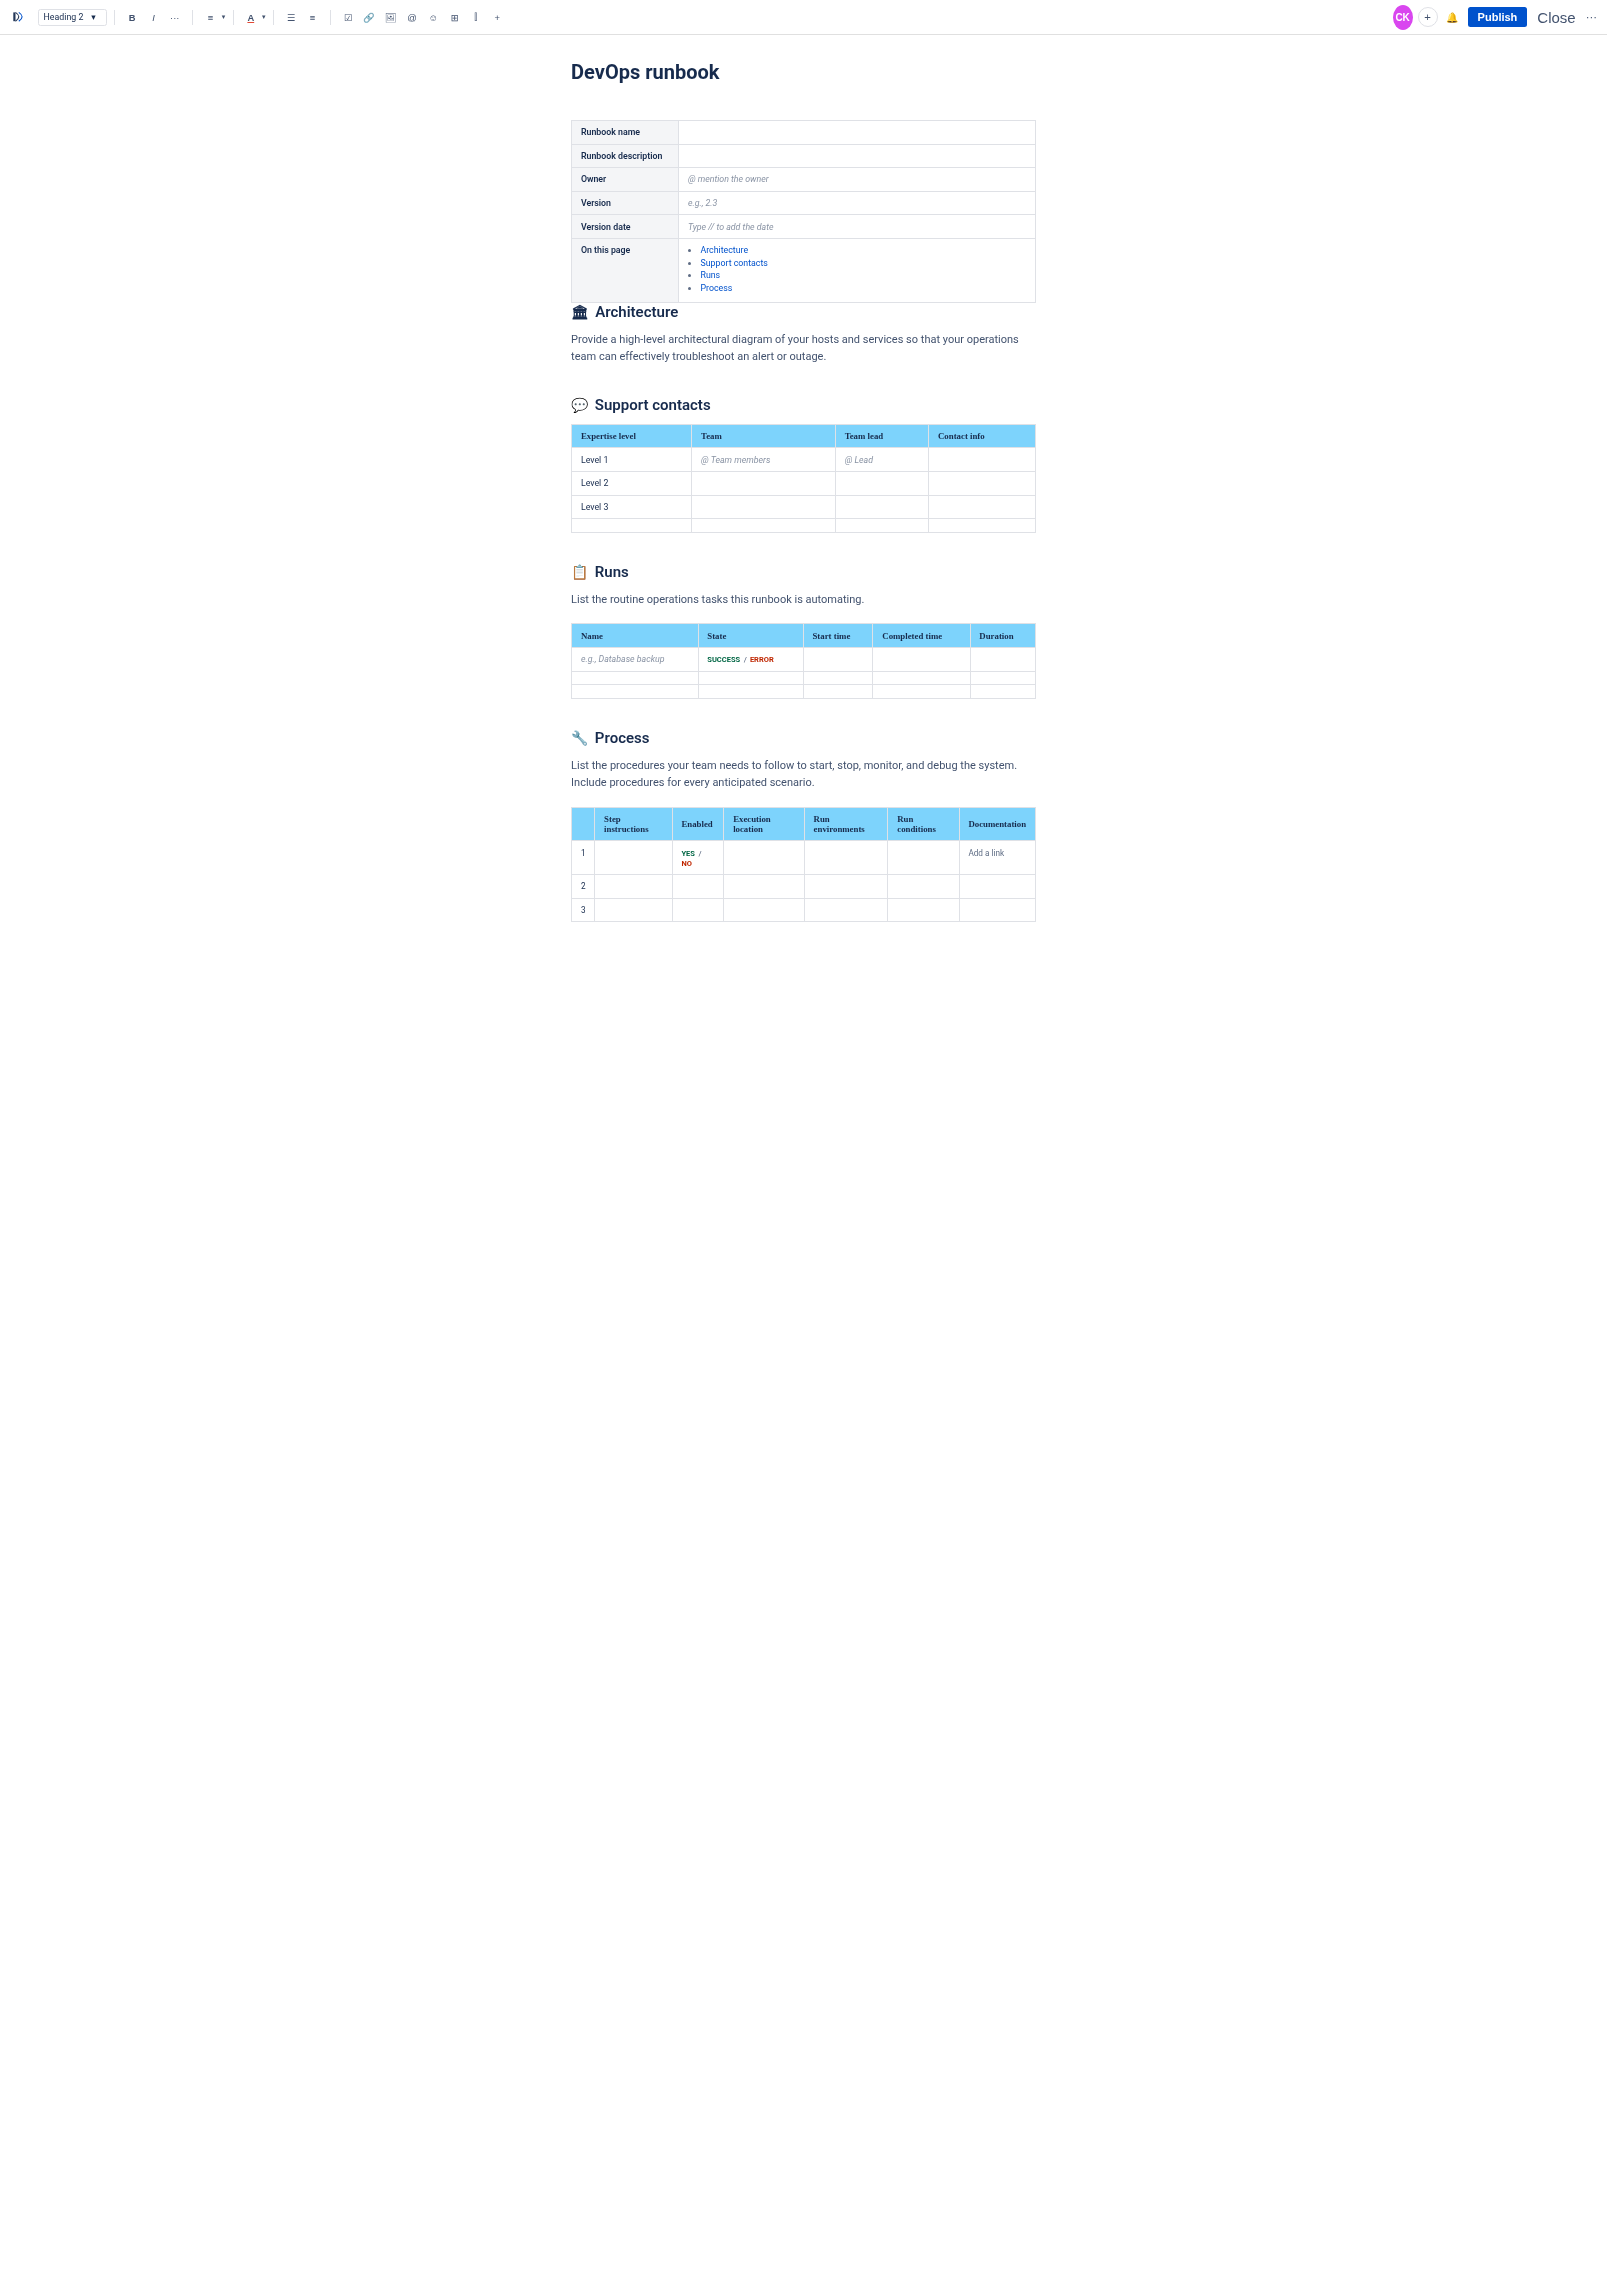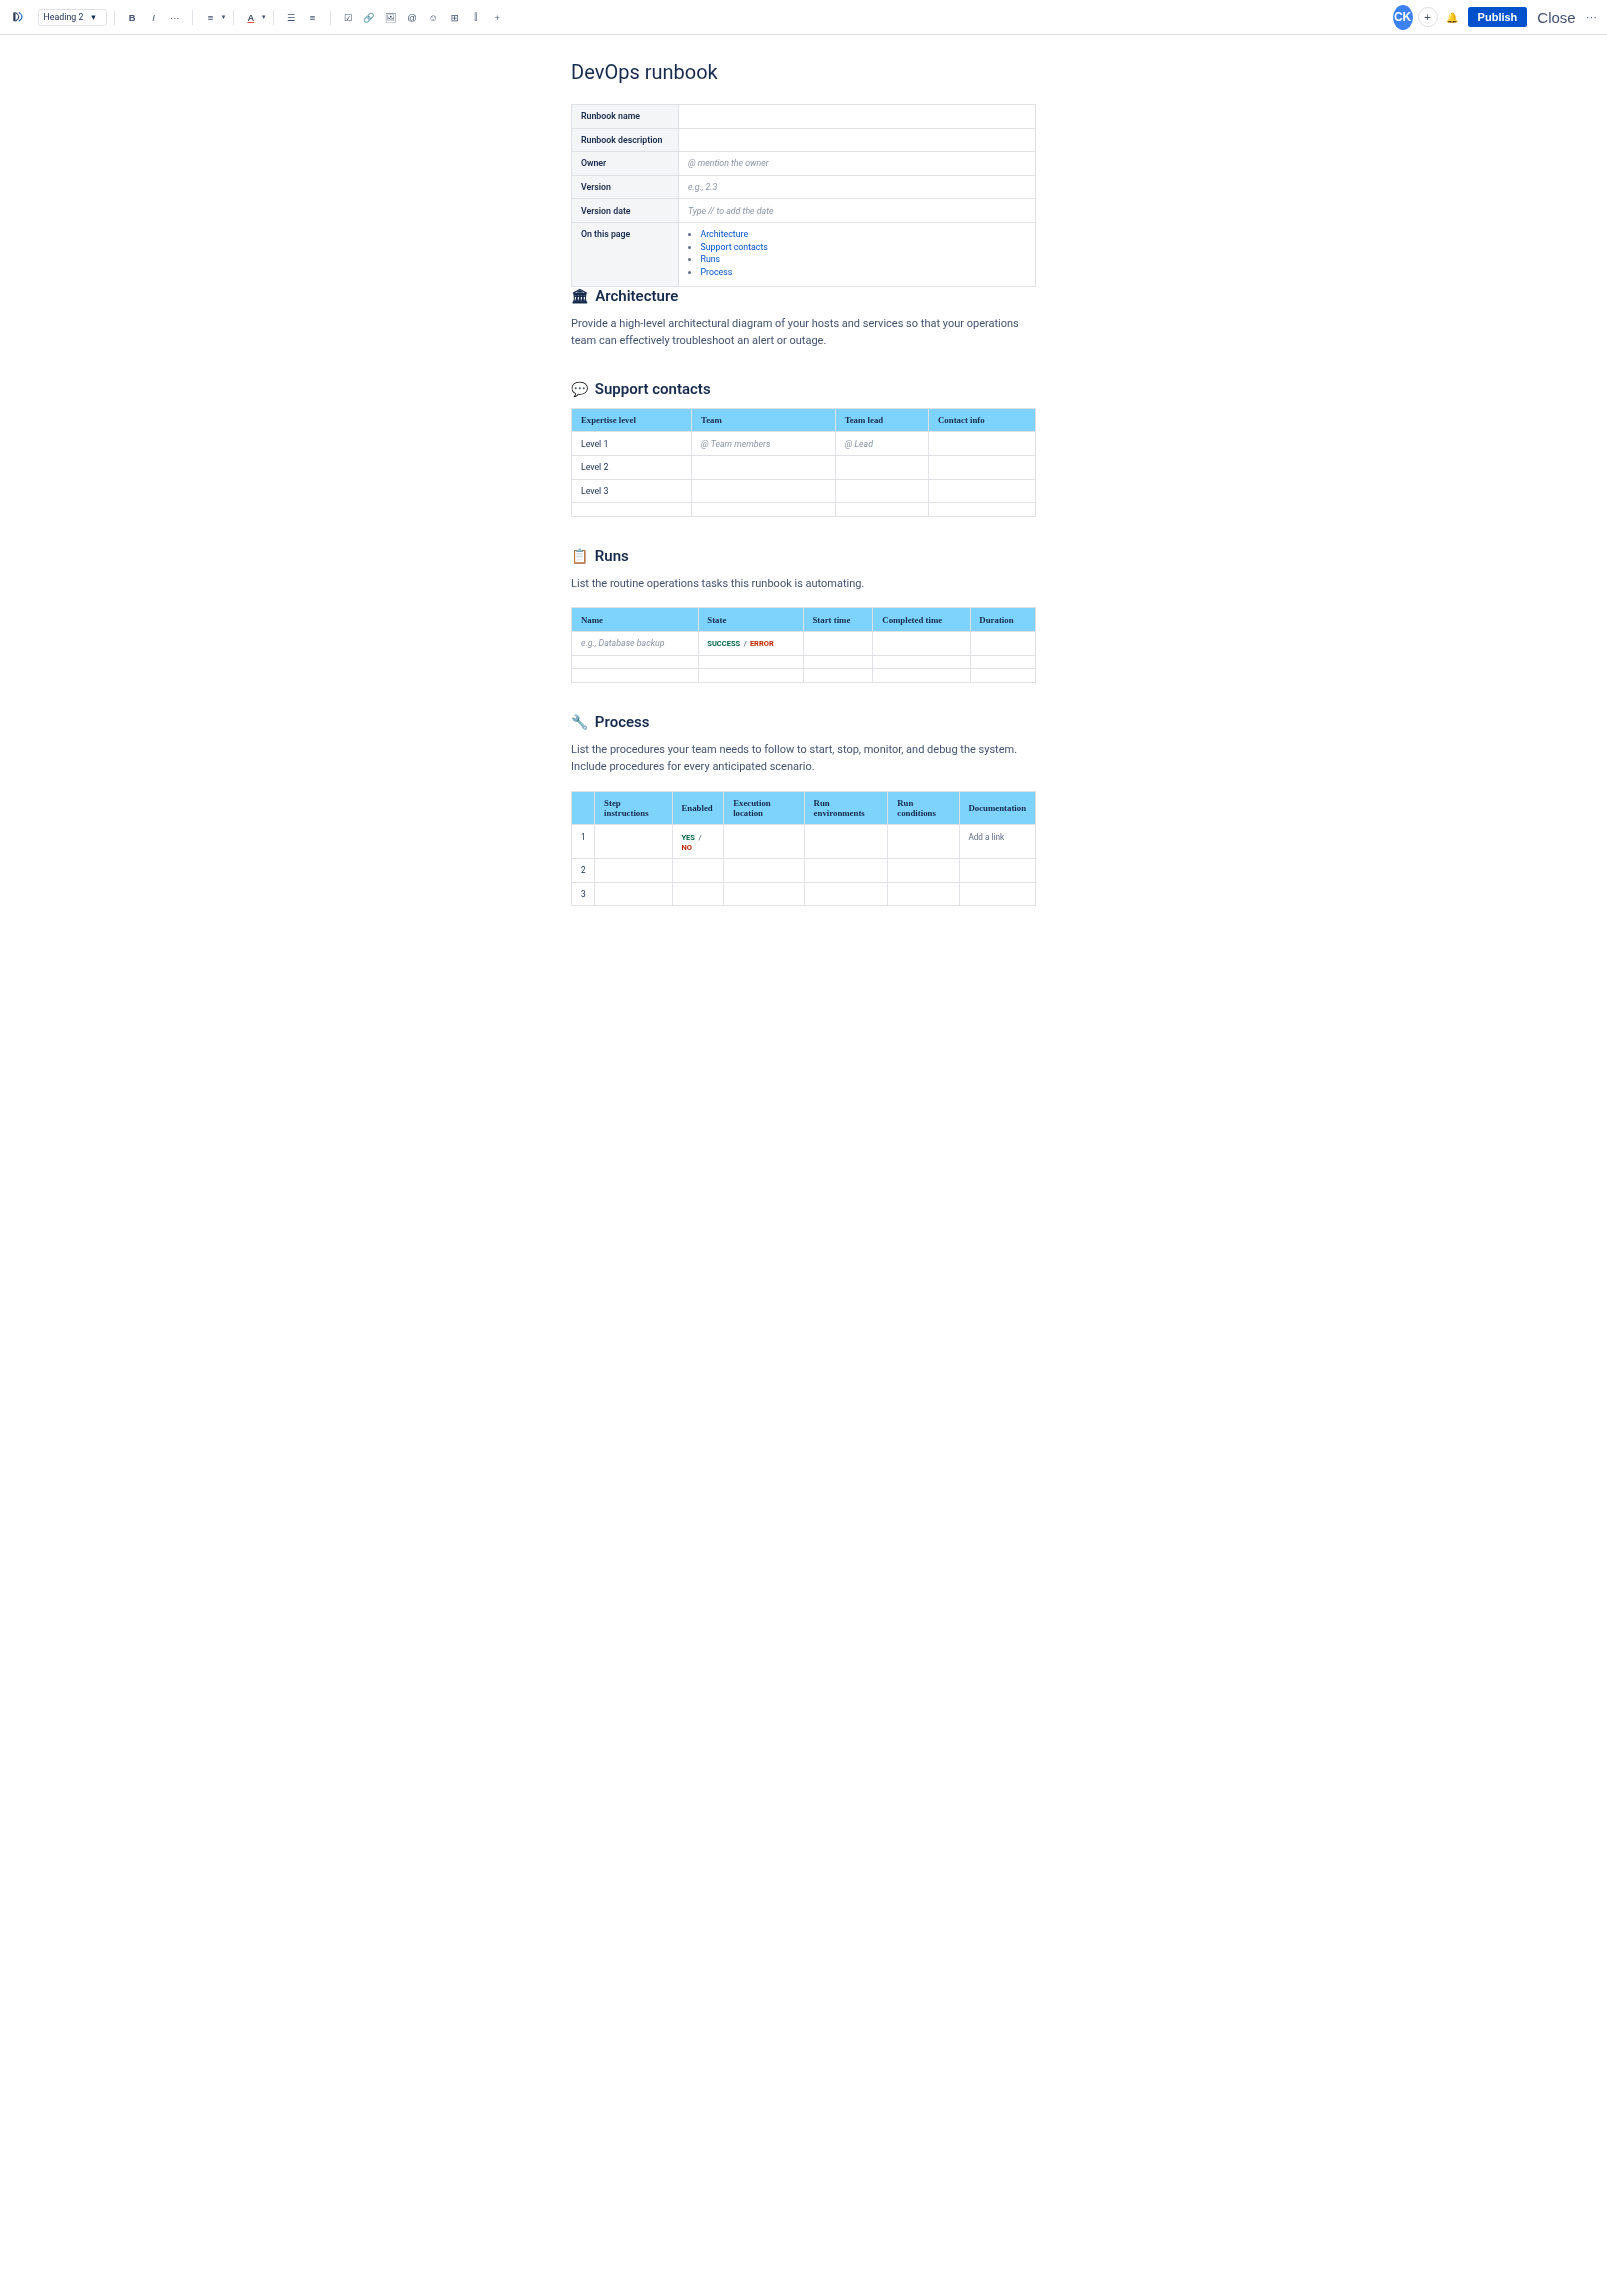--- a/index.html
+++ b/index.html
@@ -43,23 +43,23 @@
       border-radius: 2.5px;
       cursor: pointer;
       font-size: 9.4px;
       color: #42526e;
     }
     .toolbar-group { display: flex; align-items: center; gap: 1.3px; }
     .toolbar-spacer { flex: 1; }
     .toolbar-right { display: flex; align-items: center; gap: 5px; }
     .avatar-btn {
       width: 20px; height: 25px; border-radius: 50%;
-      background: #3b82f6; color: #fff;
+      background: #d946ef; color: #fff;
       display: flex; align-items: center; justify-content: center;
-      font-size: 12px; font-weight: 600; cursor: pointer; border: none;
+      font-size: 10px; font-weight: 600; cursor: pointer; border: none;
     }
     .add-btn {
       width: 20px; height: 20px; border-radius: 50%;
       border: 0.6px solid #dfe1e6; background: #fff;
       display: flex; align-items: center; justify-content: center;
       font-size: 11.3px; color: #42526e; cursor: pointer;
     }
     .icon-btn {
       width: 20px; height: 20px;
       border: none; background: transparent;
@@ -82,23 +82,23 @@
 
     
     .content {
       max-width: 490px;
       margin: 0 auto;
       padding: 25px 12.6px 50px;
     }
 
     .page-title {
       font-size: 20px;
-      font-weight: 400;
+      font-weight: 700;
       color: #172b4d;
-      margin-bottom: 20px;
+      margin-bottom: 36px;
     }
 
     
     .info-table {
       width: 100%;
       border-collapse: collapse;
       border: 0.6px solid #dfe1e6;
       font-size: 8.8px;
     }
     .info-table td {

